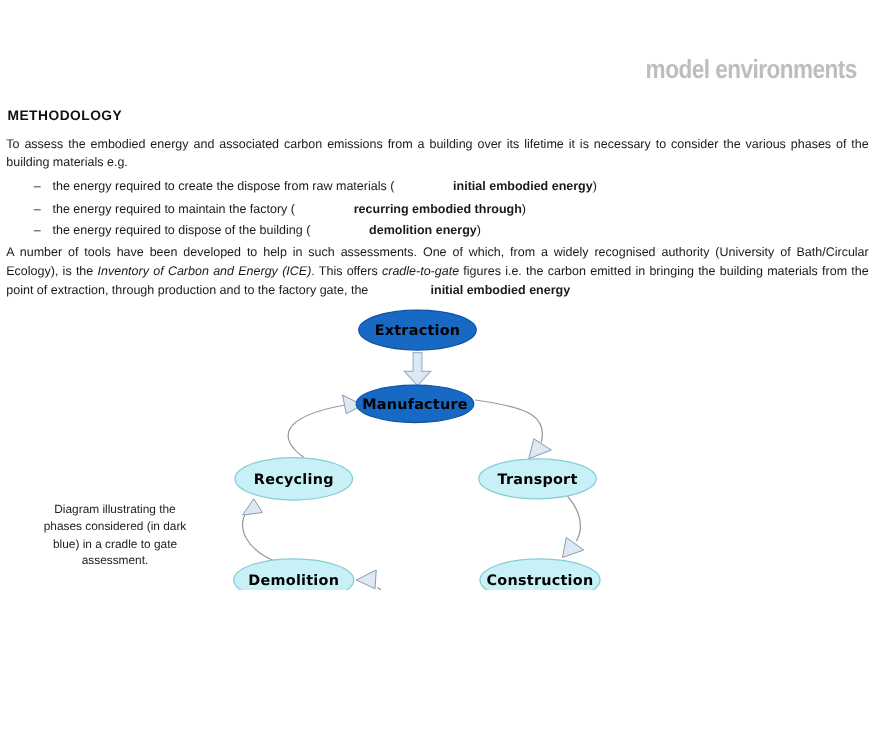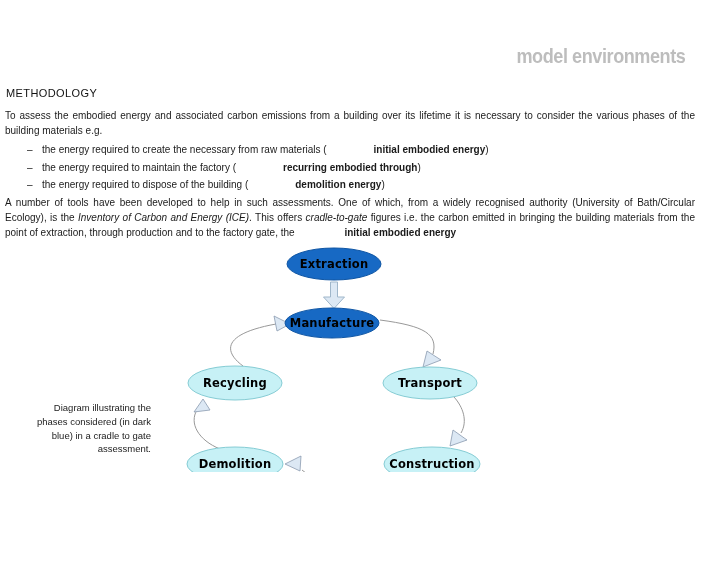--- a/index.html
+++ b/index.html
@@ -7,36 +7,36 @@
     position:relative;width:702px;height:472px;background:#ffffff;overflow:hidden;
     font-family:"Liberation Sans",sans-serif;color:#1a1a1a;
   }
   .brand{
     position:absolute;top:44px;right:17px;
     font-size:21px;font-weight:bold;color:#bdbdbd;letter-spacing:-0.5px;white-space:nowrap;
   }
   .brand-inner{display:inline-block;transform:scaleX(0.86);transform-origin:100% 50%;}
   .heading{
     position:absolute;top:87px;left:6px;
-    font-size:11px;font-weight:normal;letter-spacing:0.4px;color:#111;
+    font-size:11px;font-weight:bold;letter-spacing:0.4px;color:#111;
   }
   .text-block{
     position:absolute;top:108px;left:5px;right:7px;
     font-size:10px;line-height:15px;text-align:justify;
   }
   .text-block p{margin:0;}
   .bullets{margin:4px 0 3px 0;}
   .bullet{position:relative;padding-left:37px;margin:2.5px 0;text-align:left;}
   .bullet .dash{position:absolute;left:22px;top:0;}
   .b{font-weight:bold;margin-left:47px;}
   .it{font-style:italic;}
   .para2{margin-top:3px !important;}
   .caption{
     position:absolute;left:33px;top:401px;width:118px;
-    font-size:9.5px;line-height:13.8px;text-align:right;color:#222;
+    font-size:9.5px;line-height:13.8px;text-align:center;color:#222;
   }
   .diagram{position:absolute;left:0;top:240px;}
   .node-dark{stroke:#0e55a4;stroke-width:1;}
   .node-light{stroke:#85ccd4;stroke-width:1;}
   .node-label{
     font-family:"DejaVu Sans","Liberation Sans",sans-serif;
     font-size:11.5px;font-weight:bold;fill:#000;text-anchor:middle;letter-spacing:0.2px;
   }
   .flow-arc{fill:none;stroke:#999999;stroke-width:1;}
   .arrowhead{stroke:#8a9bb0;stroke-width:0.8;}
@@ -54,21 +54,21 @@
     <span class="brand-inner">model environments</span>
   </div>
 
   <div class="heading">METHODOLOGY</div>
 
   <div class="text-block">
     <p>To assess the embodied energy and associated carbon emissions from a building over its lifetime it is necessary to consider the various phases of the building materials e.g.</p>
 
     <div class="bullets">
       <div class="bullet">
-        <span class="dash">–</span><span>the energy required to create the necessary from raw materials (</span><span class="b">initial embodied energy</span><span>)</span>
+        <span class="dash">–</span><span>the energy required to create the dispose from raw materials (</span><span class="b">initial embodied energy</span><span>)</span>
       </div>
       <div class="bullet">
         <span class="dash">–</span><span>the energy required to maintain the factory (</span><span class="b">recurring embodied through</span><span>)</span>
       </div>
       <div class="bullet">
         <span class="dash">–</span><span>the energy required to dispose of the building (</span><span class="b">demolition energy</span><span>)</span>
       </div>
     </div>
 
     <p class="para2"><span>A number of tools have been developed to help in such assessments. One of which, from a widely recognised authority (University of Bath/Circular Ecology), is the </span><span class="it">Inventory of Carbon and Energy (ICE)</span><span>. This offers </span><span class="it">cradle-to-gate</span><span> figures i.e. the carbon emitted in bringing the building materials from the point of extraction, through production and to the factory gate, the </span><span class="b">initial embodied energy</span></p>

